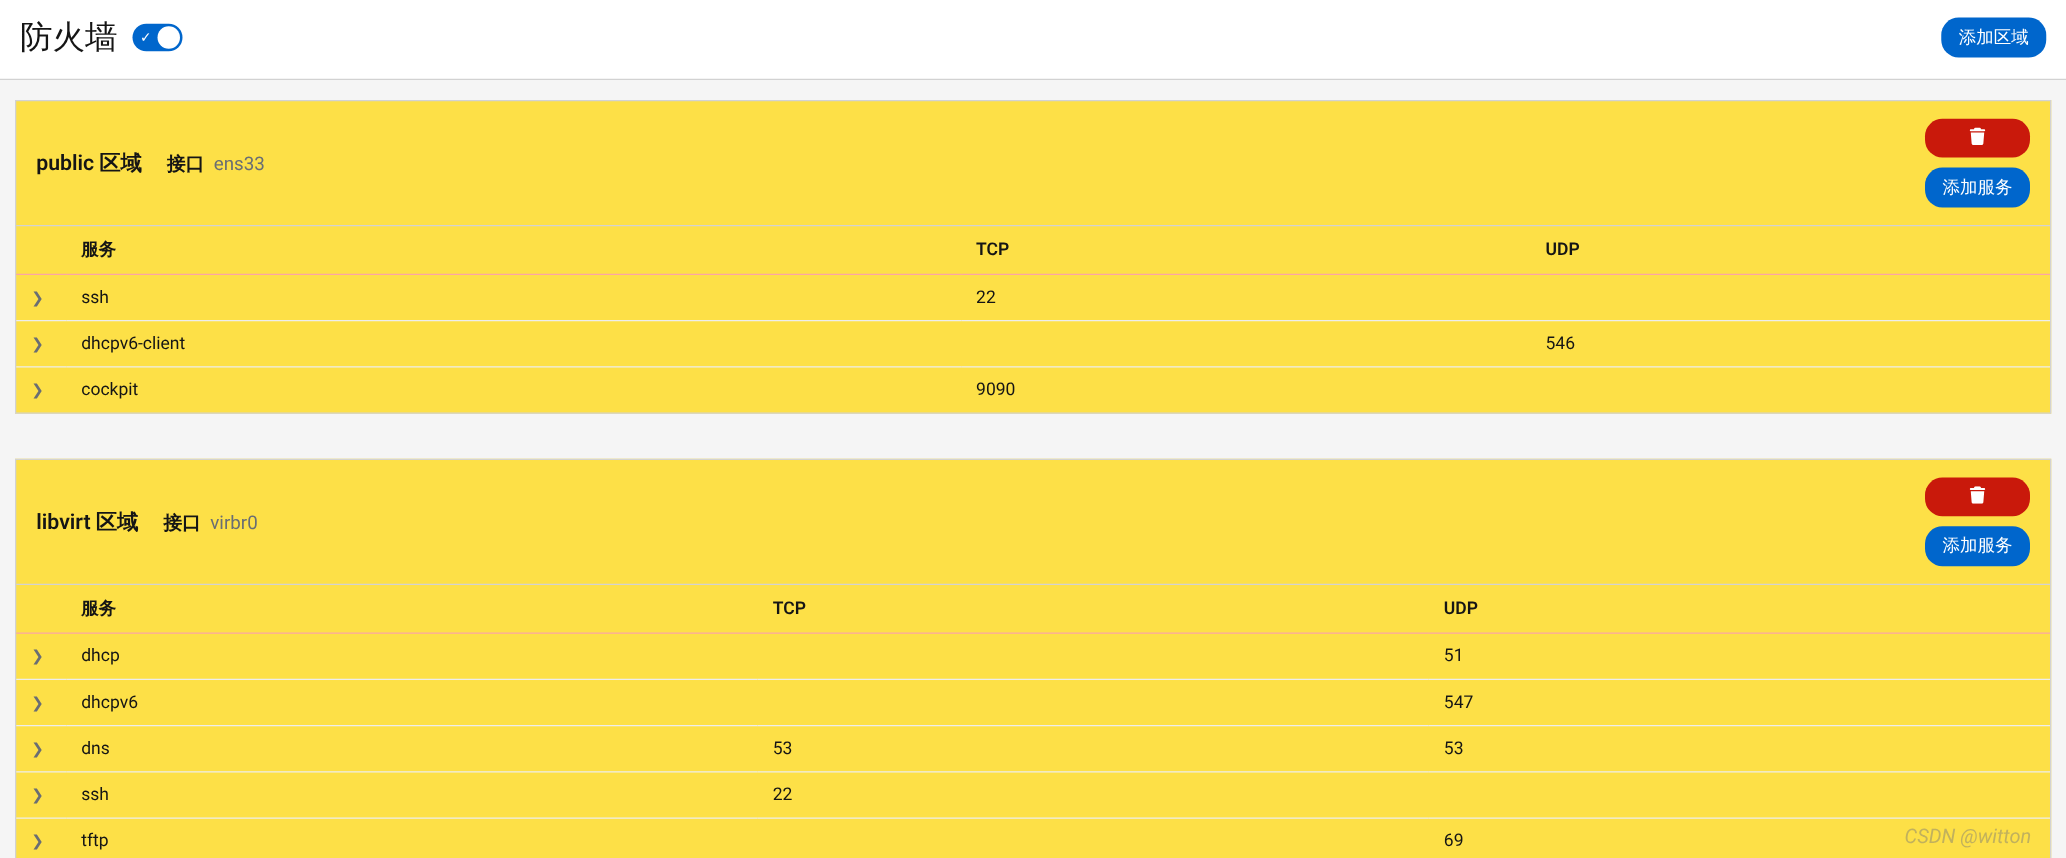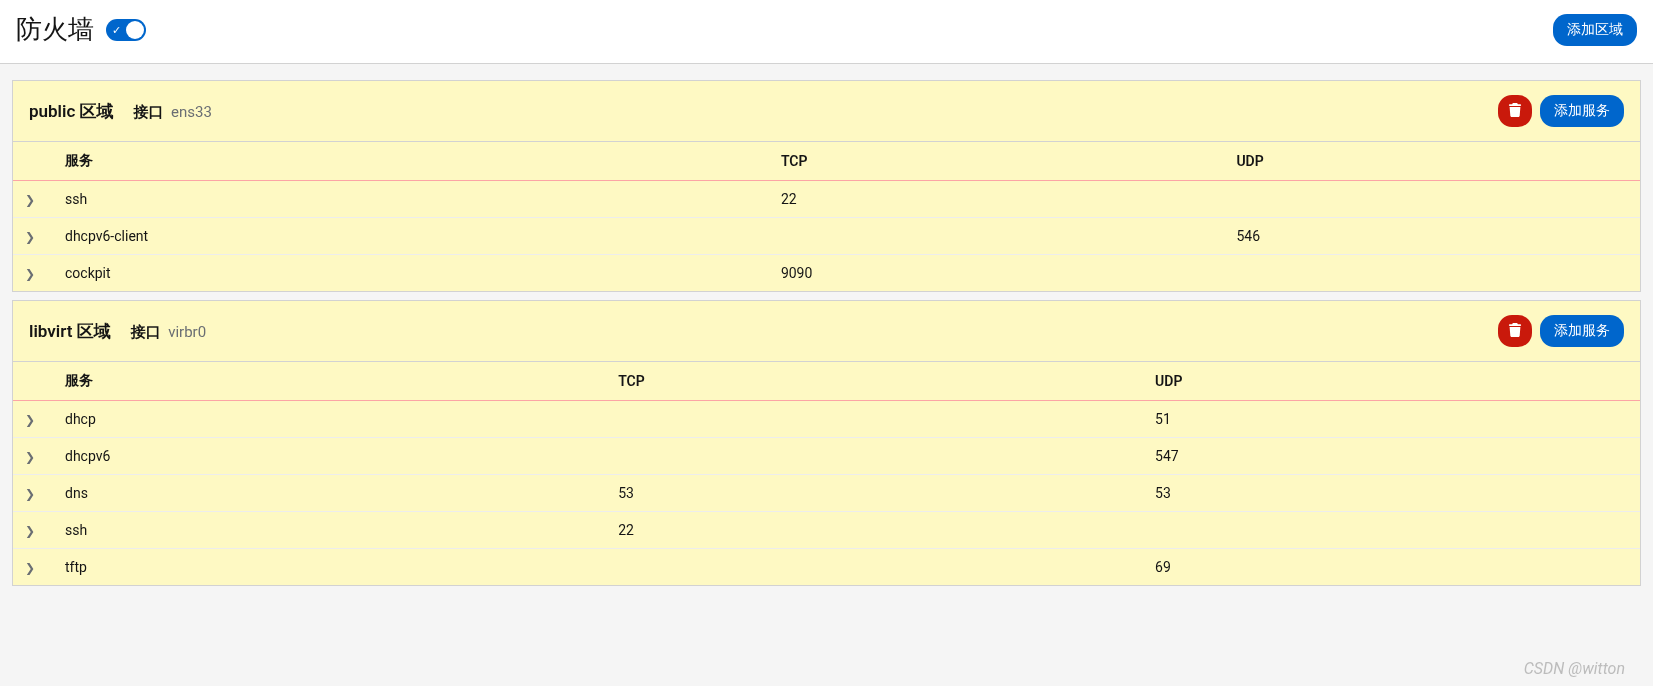--- a/index.html
+++ b/index.html
@@ -85,23 +85,23 @@
 }
 .btn-danger {
   background: #c9190b;
   color: #fff;
   padding: 7px 10px;
 }
 .content {
   padding: 16px 12px;
 }
 .zone-card {
-  background: #fef9c3;
+  background: #fde047;
   border: 1px solid #d2d2d2;
-  margin-bottom: 8px;
+  margin-bottom: 36px;
 }
 .zone-header {
   display: flex;
   align-items: center;
   justify-content: space-between;
   padding: 14px 16px;
   border-bottom: 1px solid #d2d2d2;
 }
 .zone-header-left {
   display: flex;
@@ -117,20 +117,21 @@
   font-weight: 700;
 }
 .zone-iface-value {
   font-size: 15px;
   color: #6a6e73;
   margin-left: 4px;
 }
 .zone-actions {
   display: flex;
   gap: 8px;
+  flex-direction: column;
 }
 .table {
   width: 100%;
   border-collapse: collapse;
 }
 .table th, .table td {
   text-align: left;
   padding: 10px 12px;
   font-size: 14px;
   border-top: 1px solid #ededed;

